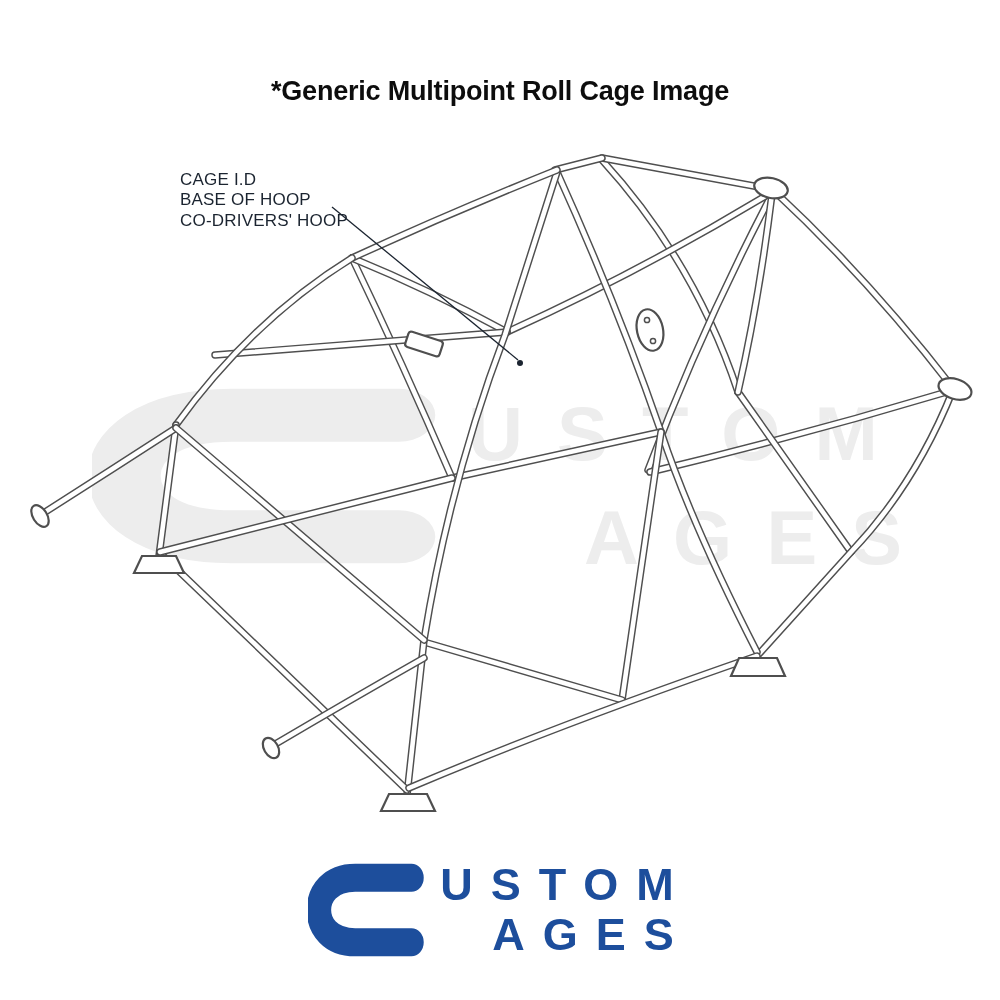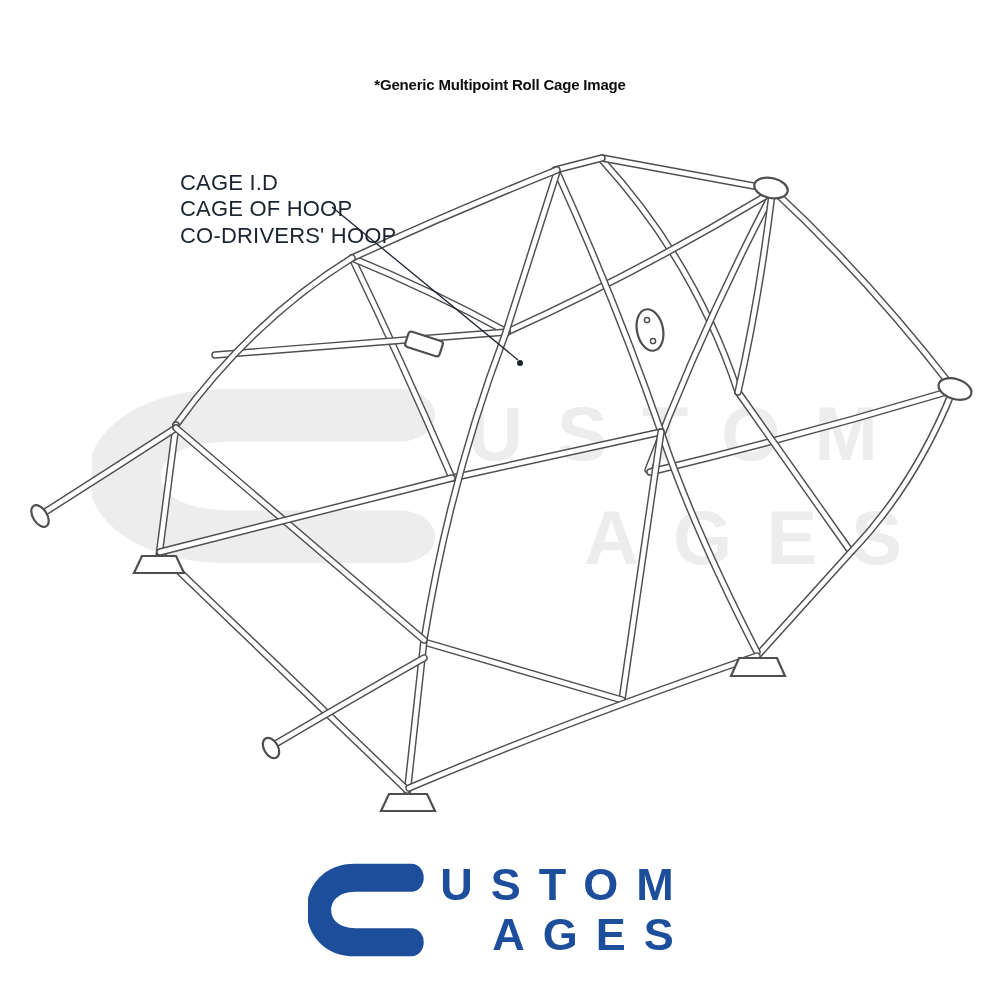--- a/index.html
+++ b/index.html
@@ -5,25 +5,25 @@
   html,body{margin:0;padding:0;}
   body{
     width:1000px;height:1000px;background:#ffffff;position:relative;overflow:hidden;
     font-family:"Liberation Sans",sans-serif;
     --logo-color:#1d4e9c;
     --wm-color:#ededed;
     --line-color:#4f4f4f;
   }
   .title{
     position:absolute;top:76px;left:0;width:100%;text-align:center;
-    font-size:15px;font-weight:700;color:#0d0d0d;letter-spacing:-0.2px;z-index:5;
+    font-size:27px;font-weight:700;color:#0d0d0d;letter-spacing:-0.2px;z-index:5;
   }
   .annotation{
     position:absolute;top:170px;left:180px;z-index:4;
-    font-size:22px;line-height:1.2;color:#1b2430;letter-spacing:.2px;
+    font-size:17px;line-height:1.2;color:#1b2430;letter-spacing:.2px;
   }
   .annotation div{white-space:nowrap;}
   
   .wm{position:absolute;z-index:0;color:var(--wm-color);font-weight:700;}
   .wm-word{font-size:76px;letter-spacing:.45em;line-height:1;}
   #wm-c{left:92px;top:378px;}
   #wm-ustom{left:468px;top:396px;}
   #wm-ages{left:584px;top:500px;}
   
   #cage{position:absolute;left:0;top:0;z-index:1;}
@@ -133,21 +133,21 @@
   </g>
 
   <g>
     <line class="leader" x1="332" y1="207" x2="518" y2="360"></line>
     <circle cx="520" cy="363" r="3" fill="#1b2430"></circle>
   </g>
 </svg>
 
 <div class="annotation">
   <div>CAGE I.D</div>
-  <div>CAGE OF HOOP</div>
+  <div>BASE OF HOOP</div>
   <div>CO-DRIVERS' HOOP</div>
 </div>
 
 <div class="logo">
   <svg class="cglyph" width="118" height="104" viewBox="0 0 130 100" preserveAspectRatio="none">
     <path d="M114,19 H52 C24,19 12,35 12,50 C12,65 24,81 52,81 H114" fill="none" stroke="currentColor" stroke-width="27" stroke-linecap="round"></path>
   </svg>
   <div class="logo-words">
     <div class="logo-word">USTOM</div>
     <div class="logo-word">AGES</div>

